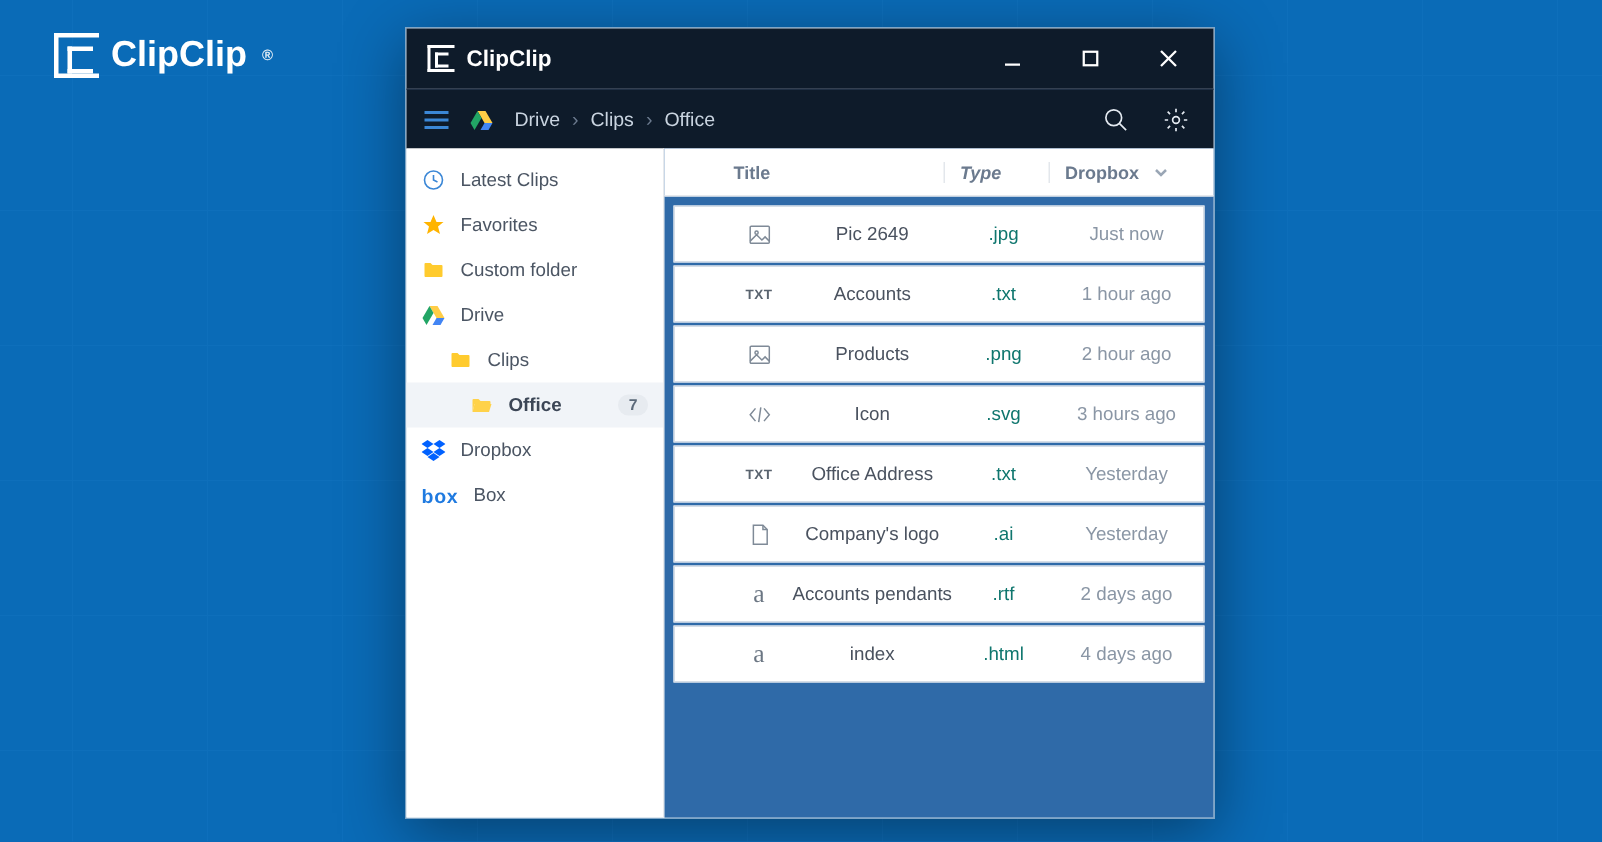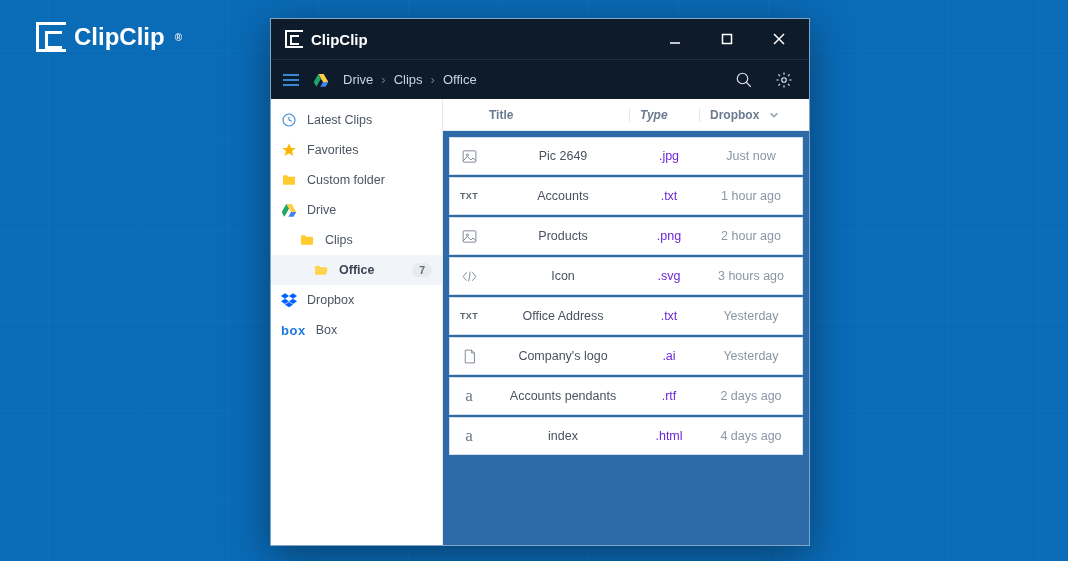--- a/index.html
+++ b/index.html
@@ -192,27 +192,27 @@
   }
   .row {
     background:#fff;
     border:1px solid #d6dee7;
     height: 38px;
     display:flex;
     align-items:center;
     font-size:12.5px;
     color:#57606c;
   }
-  .row .r-icon { width:38px; display:flex; align-items:center; justify-content:center; }
+  .row .r-icon { width:38px; display:flex; align-items:center; justify-content:center;margin-left:37px; }
   .row .r-icon svg { width:17px; height:17px; stroke:#7f8a97; fill:none; stroke-width:1.4; }
   .row .r-icon .txt-badge {
     font-size:9px; font-weight:700; color:#5a646f; letter-spacing:.3px;
   }
   .row .r-title { flex:1; color:#4a525f; }
-  .row .r-type  { width: 62px; color:#6d28d9; }
+  .row .r-type  { width: 62px; color:#0f766e; }
   .row .r-time  { width: 102px; color:#8a96a5; }
 
 </style>
 </head>
 <body>
 
 <div class="bg-plus"></div>
 
 <div class="brand">
   <div class="brand-icon"></div>

